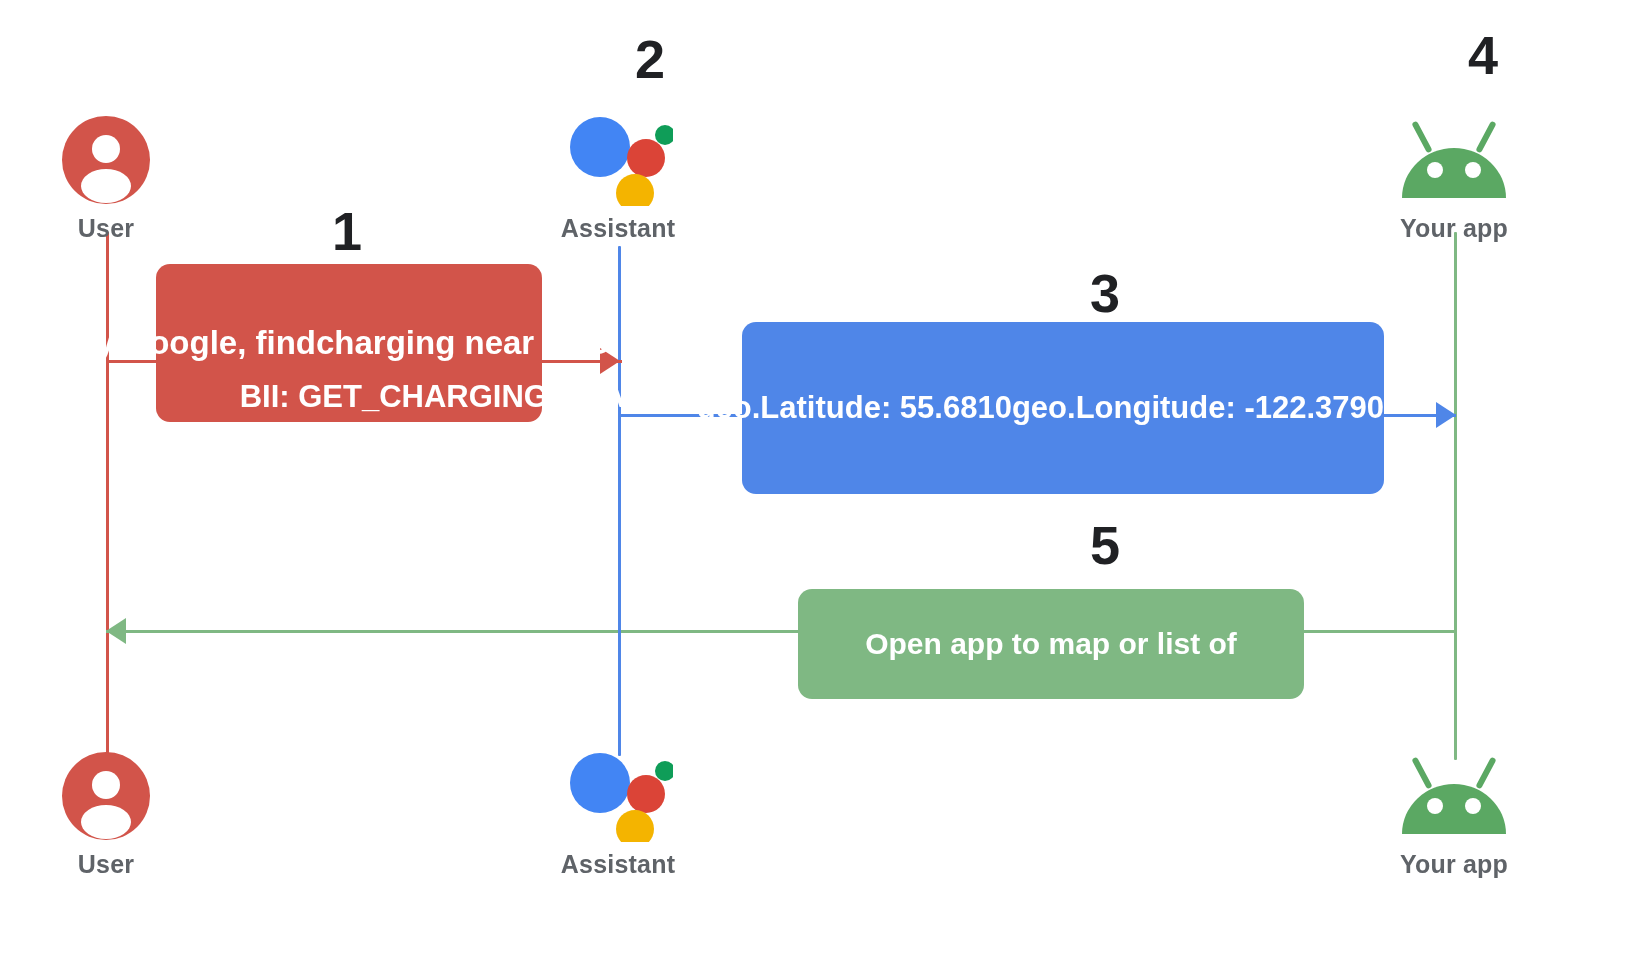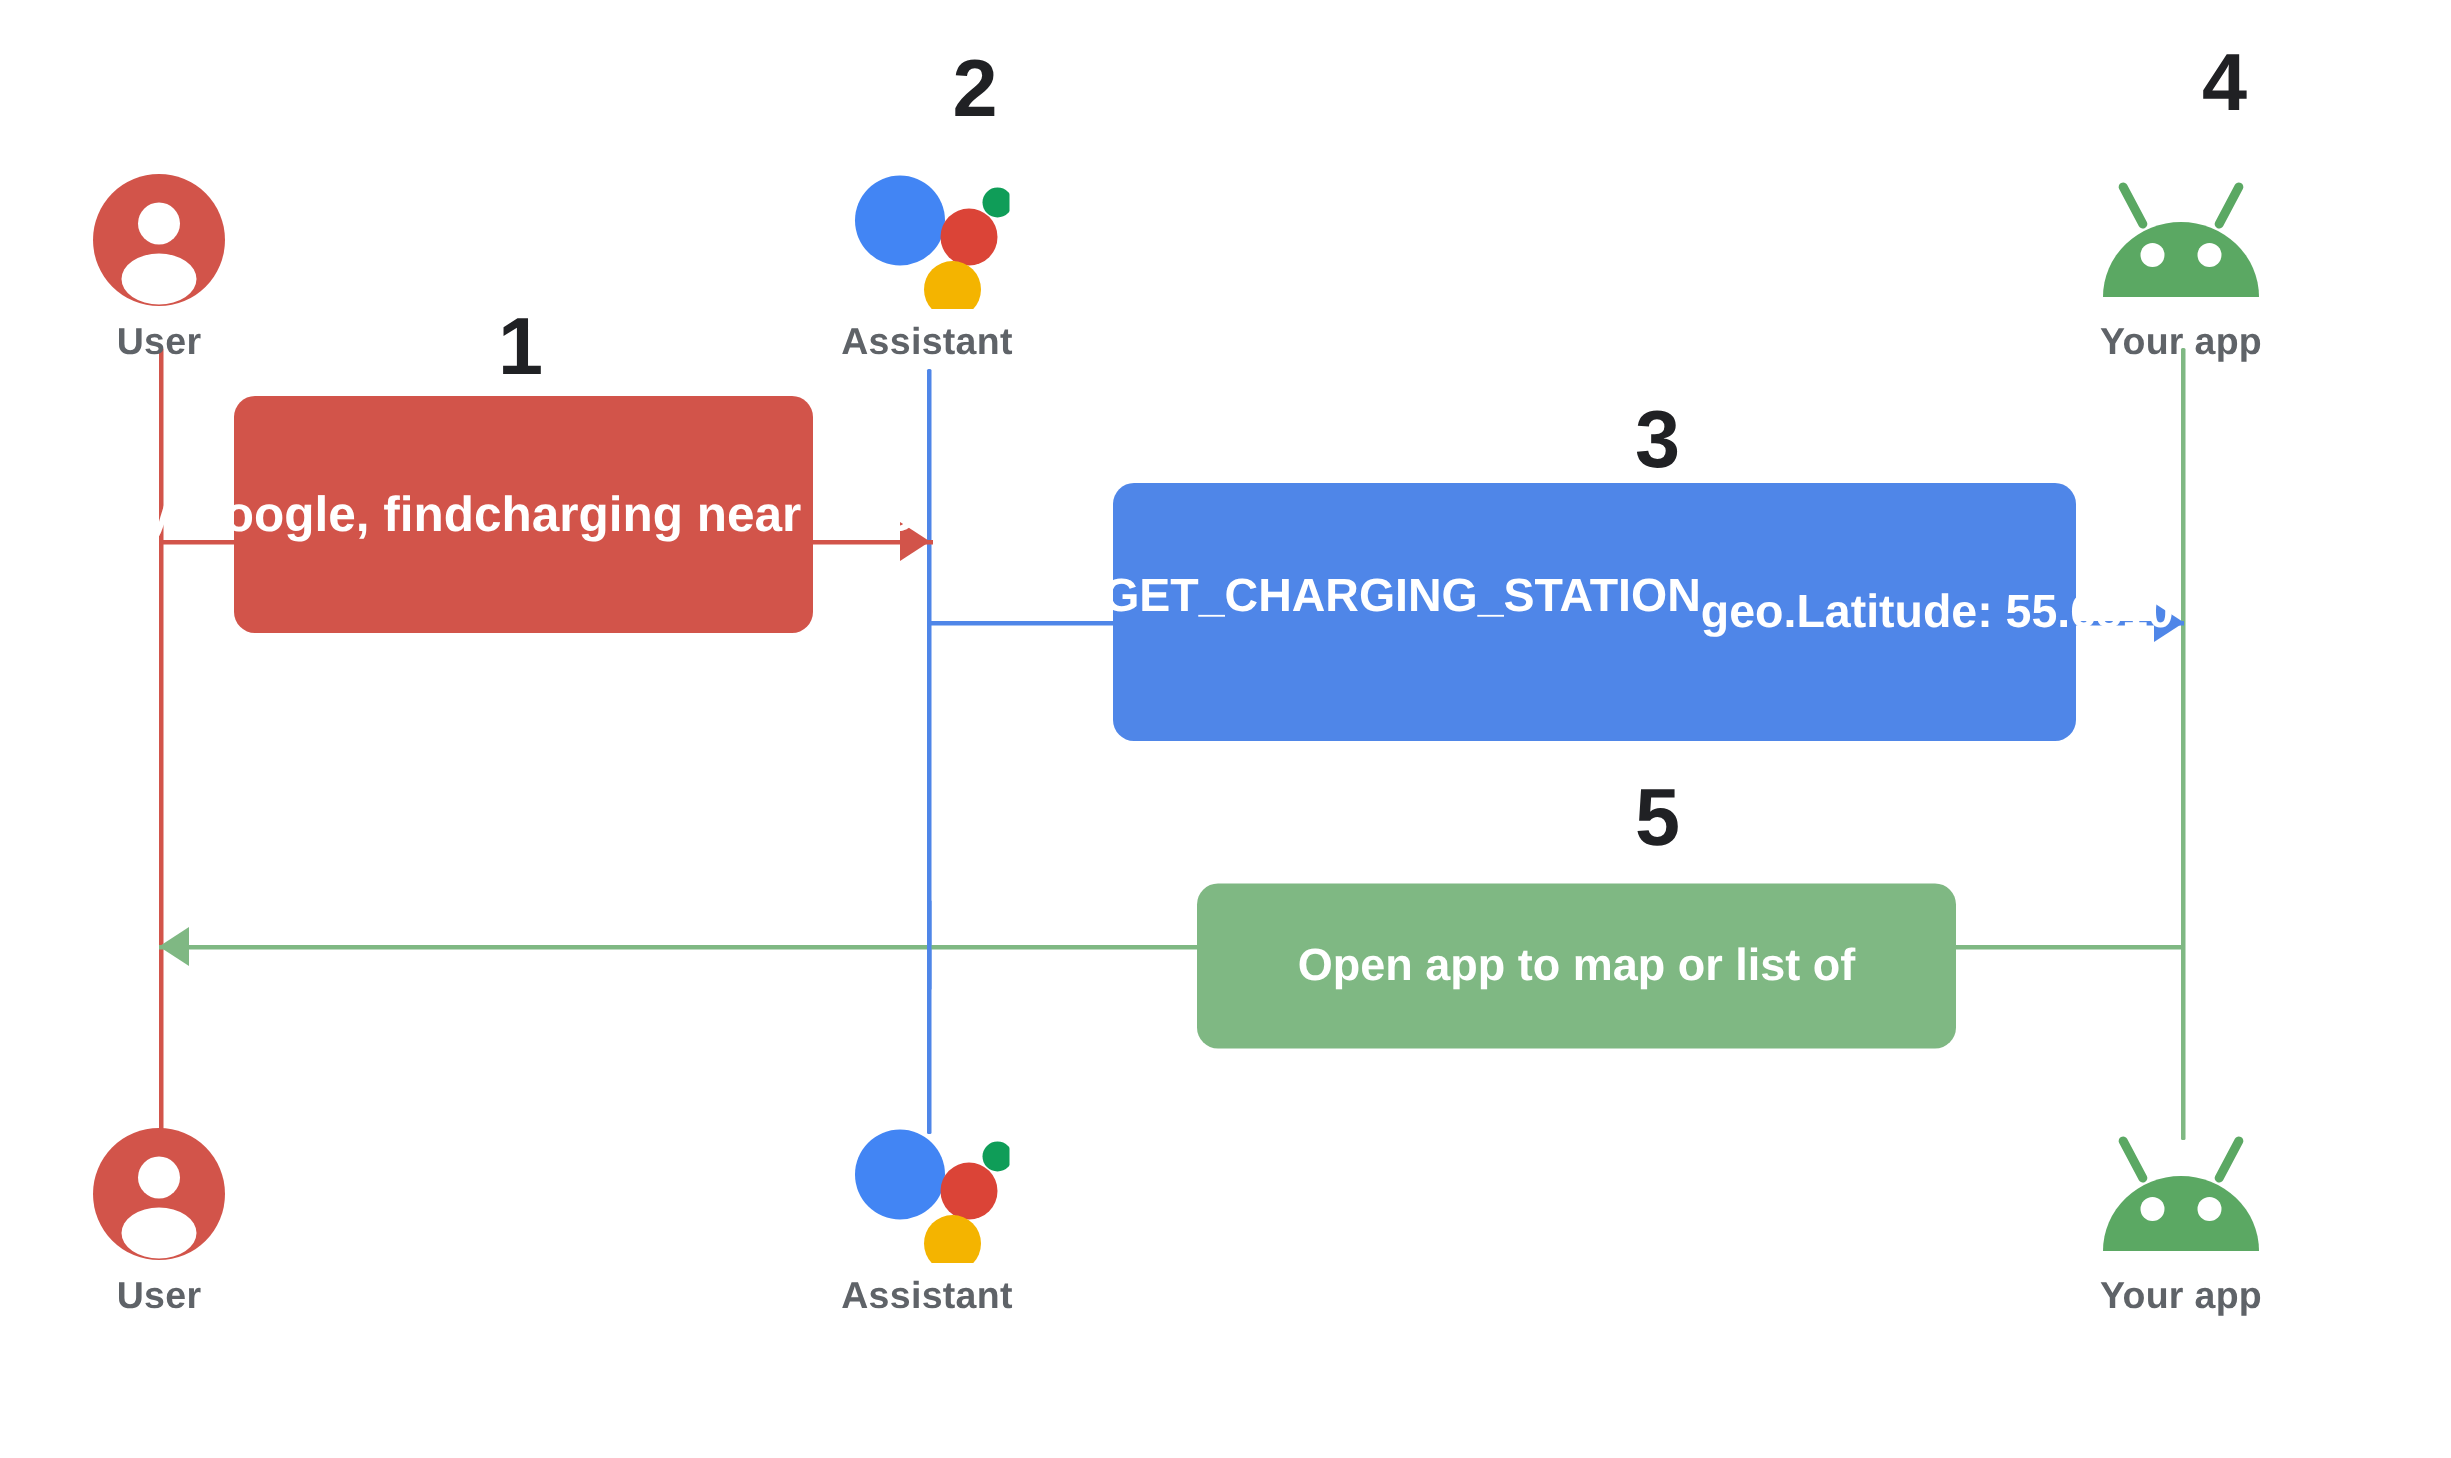--- a/index.html
+++ b/index.html
@@ -212,22 +212,23 @@
   <div class="step-num" style="left:605px; top:32px;">2</div>
   <div class="step-num" style="left:1060px; top:266px;">3</div>
   <div class="step-num" style="left:1438px; top:28px;">4</div>
   <div class="step-num" style="left:1060px; top:518px;">5</div>
 
   <div class="msg-box msg-red" style="left:156px; top:264px; width:386px; height:158px; font-size:33px;">
     <span class="line">“Hey Google, find</span>
     <span class="line">charging near SFO on</span>
   </div>
 
-  <div class="msg-box msg-blue" style="left:742px; top:322px; width:642px; height:172px; font-size:31px;">
+  <div class="msg-box msg-blue" style="left:742px; top:322px; width:642px; height:172px; font-size:31px;justify-content:flex-end;">
     <span class="line" style="margin-bottom:22px;">BII: GET_CHARGING_STATION</span>
     <span class="line">geo.Latitude: 55.6810</span>
+    <span class="line">geo.Longitude:  -122.3790</span>
   </div>
 
   <div class="msg-box msg-green" style="left:798px; top:571px; width:506px; height:110px; font-size:30px;">
     <span class="line">Open app to map or list of</span>
   </div>
 
 </div>
 
 </body></html>

